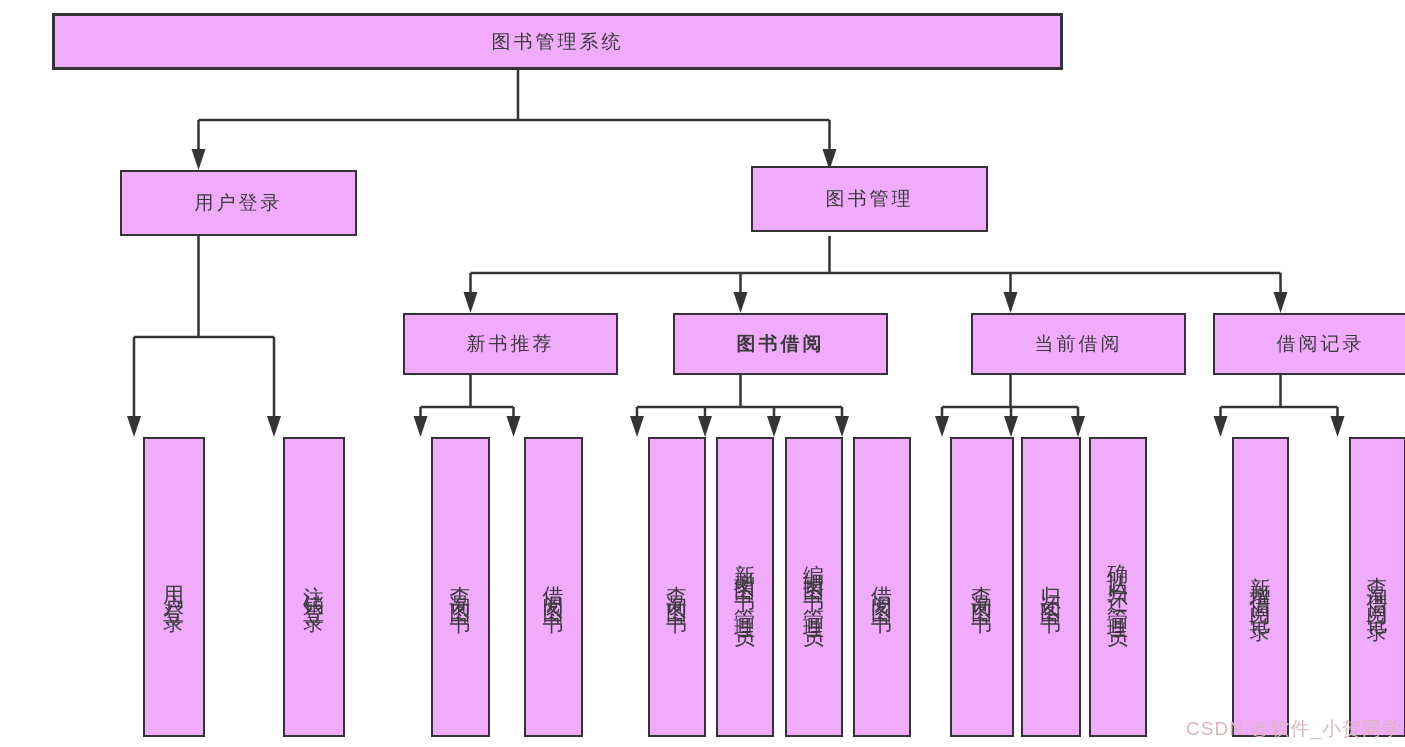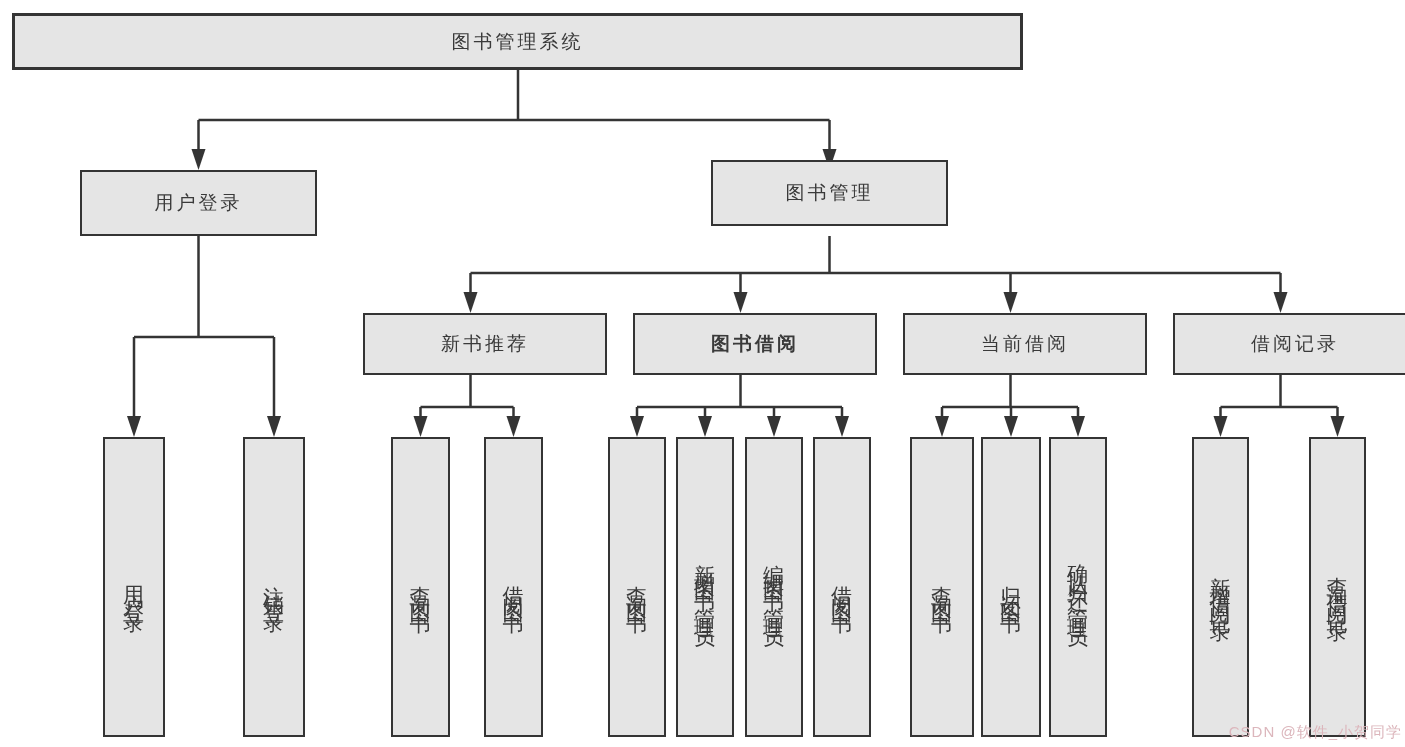--- a/index.html
+++ b/index.html
@@ -8,33 +8,34 @@
     width: 1405px;
     height: 747px;
     background: #ffffff;
     font-family: "Liberation Sans", sans-serif;
     overflow: hidden;
   }
   .wires { position: absolute; left: 0; top: 0; }
   .box {
     position: absolute;
     box-sizing: border-box;
-    background: #e5e5e5;
+    background: #f0abfc;
     border: 2px solid #343434;
     display: flex;
     align-items: center;
     justify-content: center;
     color: #3a3a3a;
+    margin-left: 40px;
   }
   .root-box { left: 12px; top: 13px; width: 1011px; height: 57px; border-width: 3px; }
   .hlabel { font-size: 19px; letter-spacing: 3px; white-space: nowrap; }
   .l2a { left: 80px;  top: 170px; width: 237px; height: 66px; }
-  .l2b { left: 711px; top: 160px; width: 237px; height: 66px; }
-  .l3  { top: 313px; width: 244px; height: 62px; }
-  .l3a { left: 363px; }  .l3b { left: 633px; font-weight: bold; }  .l3c { left: 903px; text-align: right; }  .l3d { left: 1173px; text-align: right; }
+  .l2b { left: 711px; top: 166px; width: 237px; height: 66px; }
+  .l3  { top: 313px; width: 215px; height: 62px; }
+  .l3a { left: 363px; }  .l3b { left: 633px; font-weight: bold; }  .l3c { left: 931px; text-align: right; }  .l3d { left: 1173px; text-align: right; }
   .leaf { top: 437px; height: 300px; }
   .vlabel {
     writing-mode: vertical-rl;
     text-orientation: mixed;
     font-size: 21px;
     letter-spacing: 9px;
     line-height: 1;
     color: #3a3a3a;
   }
   .lf0  { left: 103px;  width: 62px; }
@@ -47,21 +48,21 @@
   .lf7  { left: 813px;  width: 58px; }
   .lf8  { left: 910px;  width: 64px; }
   .lf9  { left: 981px;  width: 60px; }
   .lf10 { left: 1049px; width: 58px; }
   .lf11 { left: 1192px; width: 57px; }
   .lf12 { left: 1309px; width: 57px; }
   .watermark {
     position: absolute;
     right: 3px;
     bottom: 5px;
-    font-size: 15px;
+    font-size: 19px;
     letter-spacing: 1px;
     color: #dcb6bc;
     white-space: nowrap;
   }
 </style>
 </head>
 <body>
 
 <div class="stage">
 

